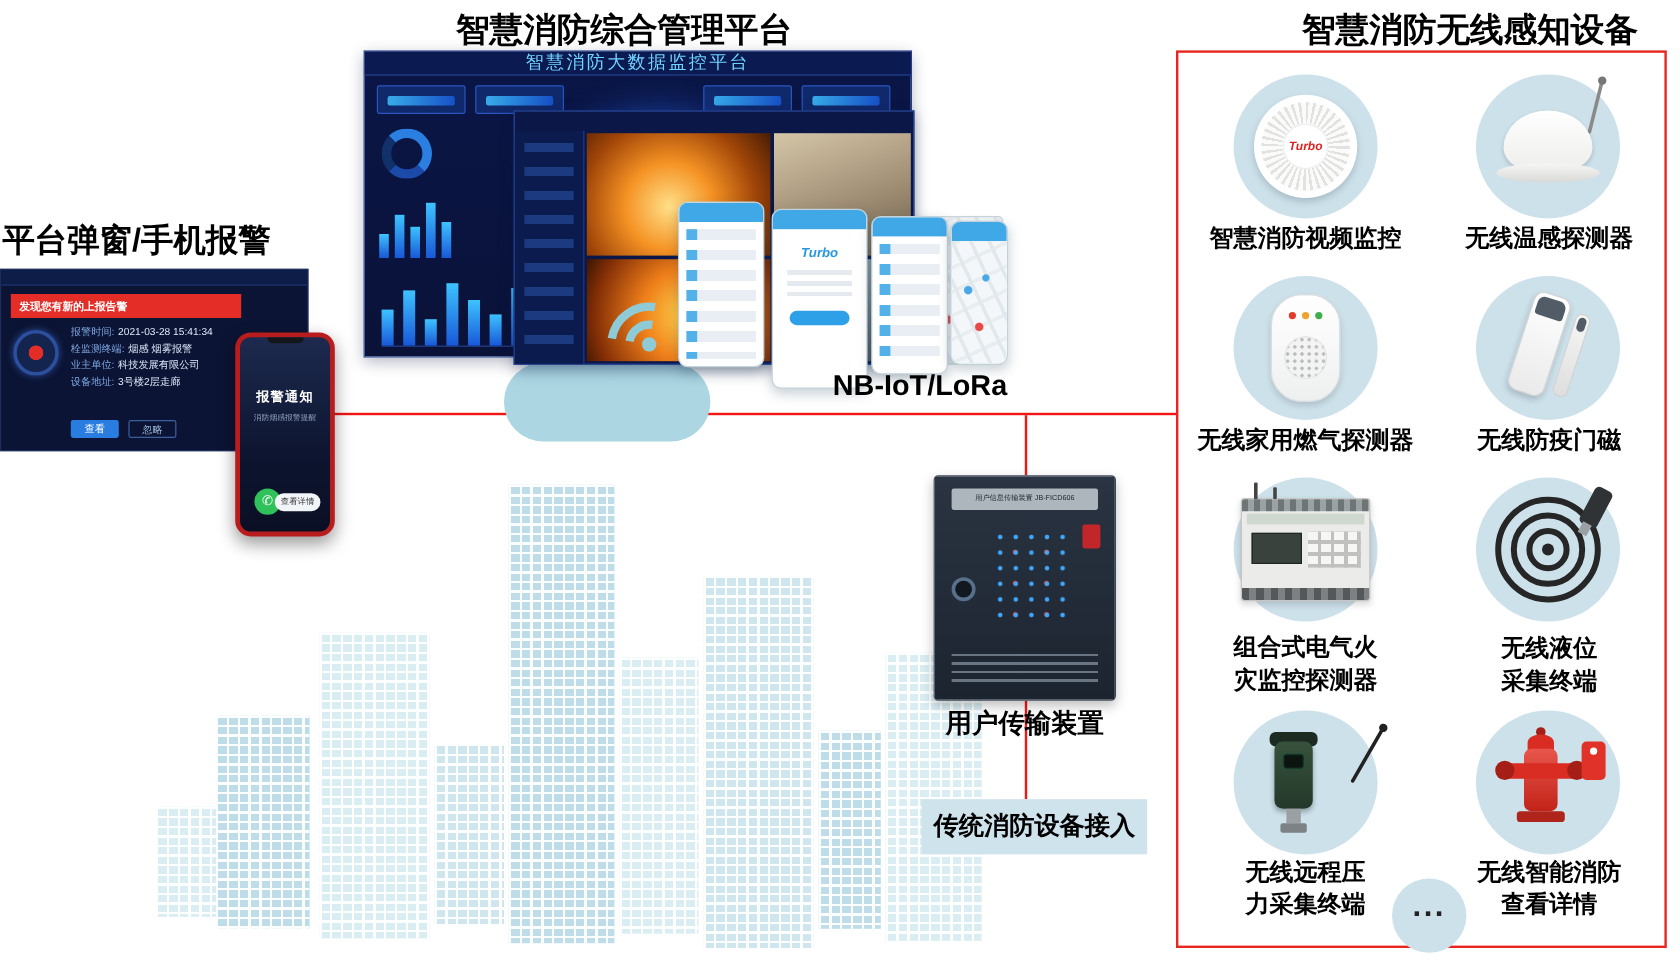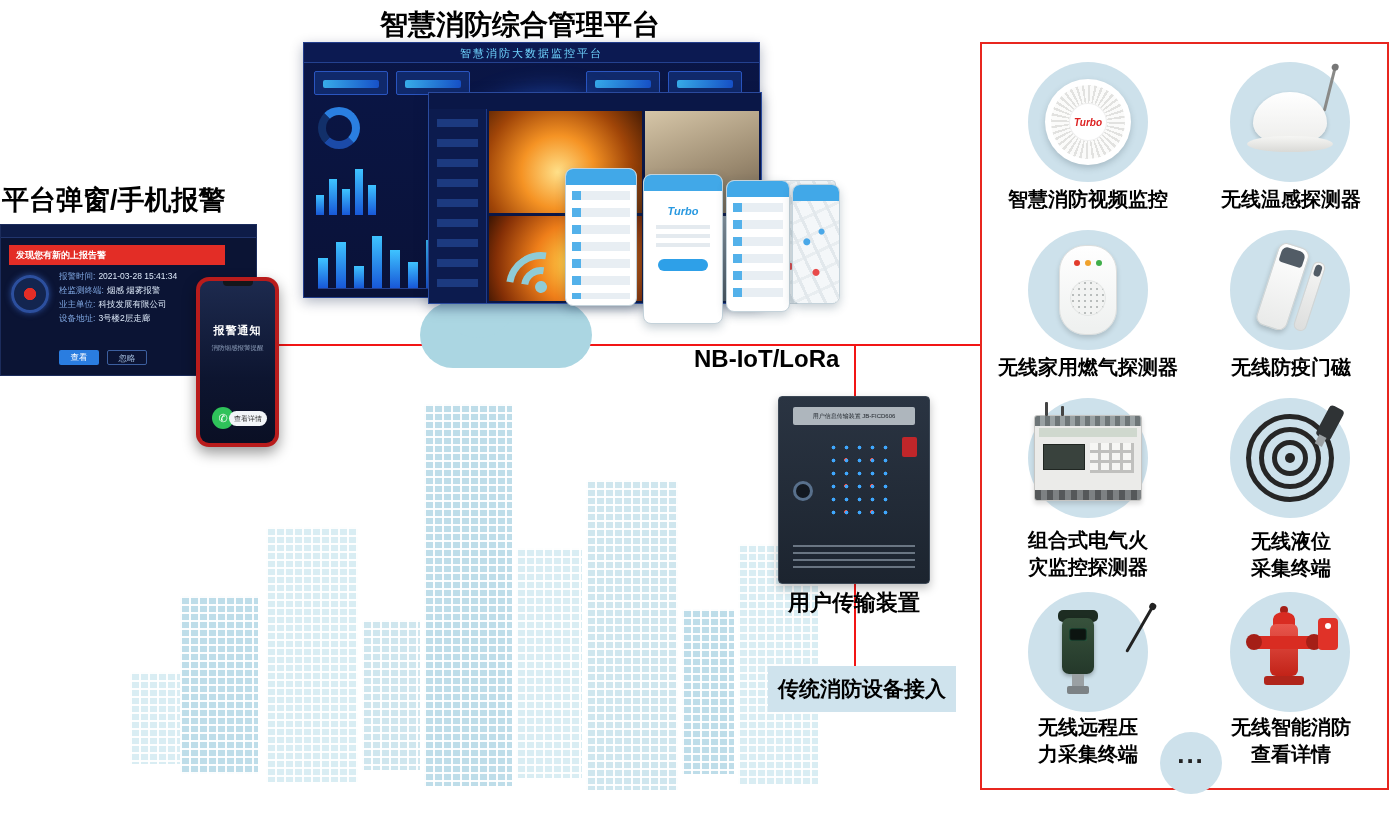--- a/index.html
+++ b/index.html
@@ -22,27 +22,27 @@
   
   .cloud { position:absolute; left:420px; top:302px; width:172px; height:66px; background:#abd6e2; border-radius:36px; z-index:4; }
   .cloud::before { content:""; position:absolute; left:20px; top:-40px; width:76px; height:76px; background:#abd6e2; border-radius:50%; }
   .cloud::after { content:""; position:absolute; right:22px; top:-27px; width:56px; height:56px; background:#abd6e2; border-radius:50%; }
   .wifi { position:absolute; left:506px; top:252px; width:70px; height:70px; transform:rotate(-36deg); z-index:7; }
   .wifi i { position:absolute; border:7px solid #8fcbd6; border-color:#8fcbd6 transparent transparent transparent; border-radius:50%; }
   .wifi .a1 { left:0; top:0; width:70px; height:70px; }
   .wifi .a2 { left:15px; top:15px; width:40px; height:40px; }
   .wifi .dt { position:absolute; left:29px; top:29px; width:12px; height:12px; background:#8fcbd6; border-radius:50%; }
 
-  .netlabel { position:absolute; left:694px; top:308px; font-size:24px; font-weight:600; color:#000; z-index:8;margin-top:37px; }
+  .netlabel { position:absolute; left:694px; top:308px; font-size:24px; font-weight:600; color:#000; z-index:8; }
 
   
   .pA { position:absolute; left:303px; top:42px; width:457px; height:256px; background:linear-gradient(#0a1647,#0a1238);
         border:1px solid #233e8c; z-index:5; box-shadow:0 4px 12px rgba(0,20,60,.3); }
   .pA-head { position:absolute; top:0; left:0; right:0; height:20px; background:#0c1a52; border-bottom:1px solid #24418f;
-        color:#6fd4ff; font-size:11px; text-align:center; line-height:20px; letter-spacing:2px; }
+        color:#6fd4ff; font-size:15px; text-align:center; line-height:20px; letter-spacing:2px; }
   .pA-chip { position:absolute; top:28px; width:74px; height:24px; background:#10296b; border:1px solid #2a55c0; border-radius:2px; }
   .pA-chip::after { content:""; position:absolute; left:8px; top:8px; right:8px; height:8px;
         background:linear-gradient(to right,#3ec3ff,#1858d8); opacity:.85; border-radius:2px; }
   .pA-donut { position:absolute; left:14px; top:64px; width:42px; height:42px; border-radius:50%;
         border:8px solid #2a7fe0; border-left-color:#12306a; border-bottom-color:#1b4aa8; }
   .pA-mini { position:absolute; left:12px; top:118px; width:84px; height:54px; display:flex; align-items:flex-end; gap:5px; }
   .pA-mini i { width:8px; background:linear-gradient(#3ec3ff,#1858d8); }
   .pA-map { position:absolute; left:150px; top:52px; width:182px; height:130px; background:#1e4ecf; opacity:.92;
         border-radius:54% 46% 58% 42% / 48% 60% 40% 52%; box-shadow:0 0 28px rgba(42,100,230,.8); }
   .pA-map::after { content:""; position:absolute; left:30%; top:28%; width:8px; height:8px; background:#7fd0ff; border-radius:50%;
@@ -86,21 +86,21 @@
         radial-gradient(circle at 50% 70%, #e84a4a 3px, transparent 4px),
         repeating-linear-gradient(65deg,#e2e8ec 0 3px, transparent 3px 14px),
         repeating-linear-gradient(-25deg,#e8edf0 0 3px, transparent 3px 18px), #f4f7f9; }
   .ph-map { position:absolute; left:0; right:0; top:16px; bottom:0; }
   .map-shot { position:absolute; left:744px; top:180px; width:92px; height:124px; border:1px solid #ccd6dc;
         border-radius:4px; z-index:5; }
 
   
   .alarmP { position:absolute; left:0; top:224px; width:257px; height:152px; background:#0b1434; border:1px solid #1c2c5c; z-index:4; }
   .alarmP .hd { height:13px; background:#0e1c48; border-bottom:1px solid #21356e; }
-  .alarmP .banner { position:absolute; left:8px; top:20px; width:216px; height:20px; background:#e32d26; color:#fff;
+  .alarmP .banner { position:absolute; left:8px; top:20px; width:192px; height:20px; background:#e32d26; color:#fff;
         font-size:9px; font-weight:bold; line-height:20px; padding-left:7px; }
   .alarmP .gauge { position:absolute; left:10px; top:50px; width:38px; height:38px; border-radius:50%;
         border:3px solid #2c4f9e; background:radial-gradient(#e32d26 26%, #13254f 28%); box-shadow:0 0 6px #2c4f9e; }
   .alarmP .rows { position:absolute; left:58px; top:46px; right:4px; }
   .alarmP .row { height:14px; font-size:8.5px; white-space:nowrap; overflow:hidden; }
   .alarmP .row .l { color:#7fa6e0; margin-right:3px; }
   .alarmP .row .v { color:#dce8f8; }
   .alarmP .btn { position:absolute; bottom:10px; height:15px; width:40px; font-size:8.5px; text-align:center;
         line-height:15px; border-radius:2px; }
   .alarmP .b1 { left:58px; background:#2a7de0; color:#fff; }
@@ -221,20 +221,21 @@
   .g-hyd .base { position:absolute; left:24px; top:70px; width:40px; height:9px; background:#b0251b; border-radius:3px; }
   .g-hyd .tag { position:absolute; right:2px; top:12px; width:20px; height:32px; background:#e03228; border-radius:4px; }
   .g-hyd .tag::after { content:""; position:absolute; left:7px; top:5px; width:6px; height:6px; background:#fff; border-radius:50%; }
 </style>
 </head>
 <body>
 
 <div id="canvas">
 
   <div class="title" style="left:362px;top:6px;width:316px;">智慧消防综合管理平台</div>
+  <div class="title" style="left:1060px;top:6px;width:330px;">智慧消防无线感知设备</div>
   <div class="title" style="left:2px;top:182px;width:268px;font-size:27px;text-align:left;">平台弹窗/手机报警</div>
 
   <div class="rline h" style="left:253px;top:344px;width:175px;"></div>
   <div class="rline h" style="left:586px;top:344px;width:396px;"></div>
   <div class="rline v" style="left:854px;top:346px;height:50px;"></div>
   <div class="rline v" style="left:854px;top:584px;height:82px;"></div>
 
   <div class="bld">
     <div class="b cA" style="left:12px;bottom:28px;width:52px;height:92px;"></div>
     <div class="b cB" style="left:62px;bottom:18px;width:78px;height:178px;"></div>

